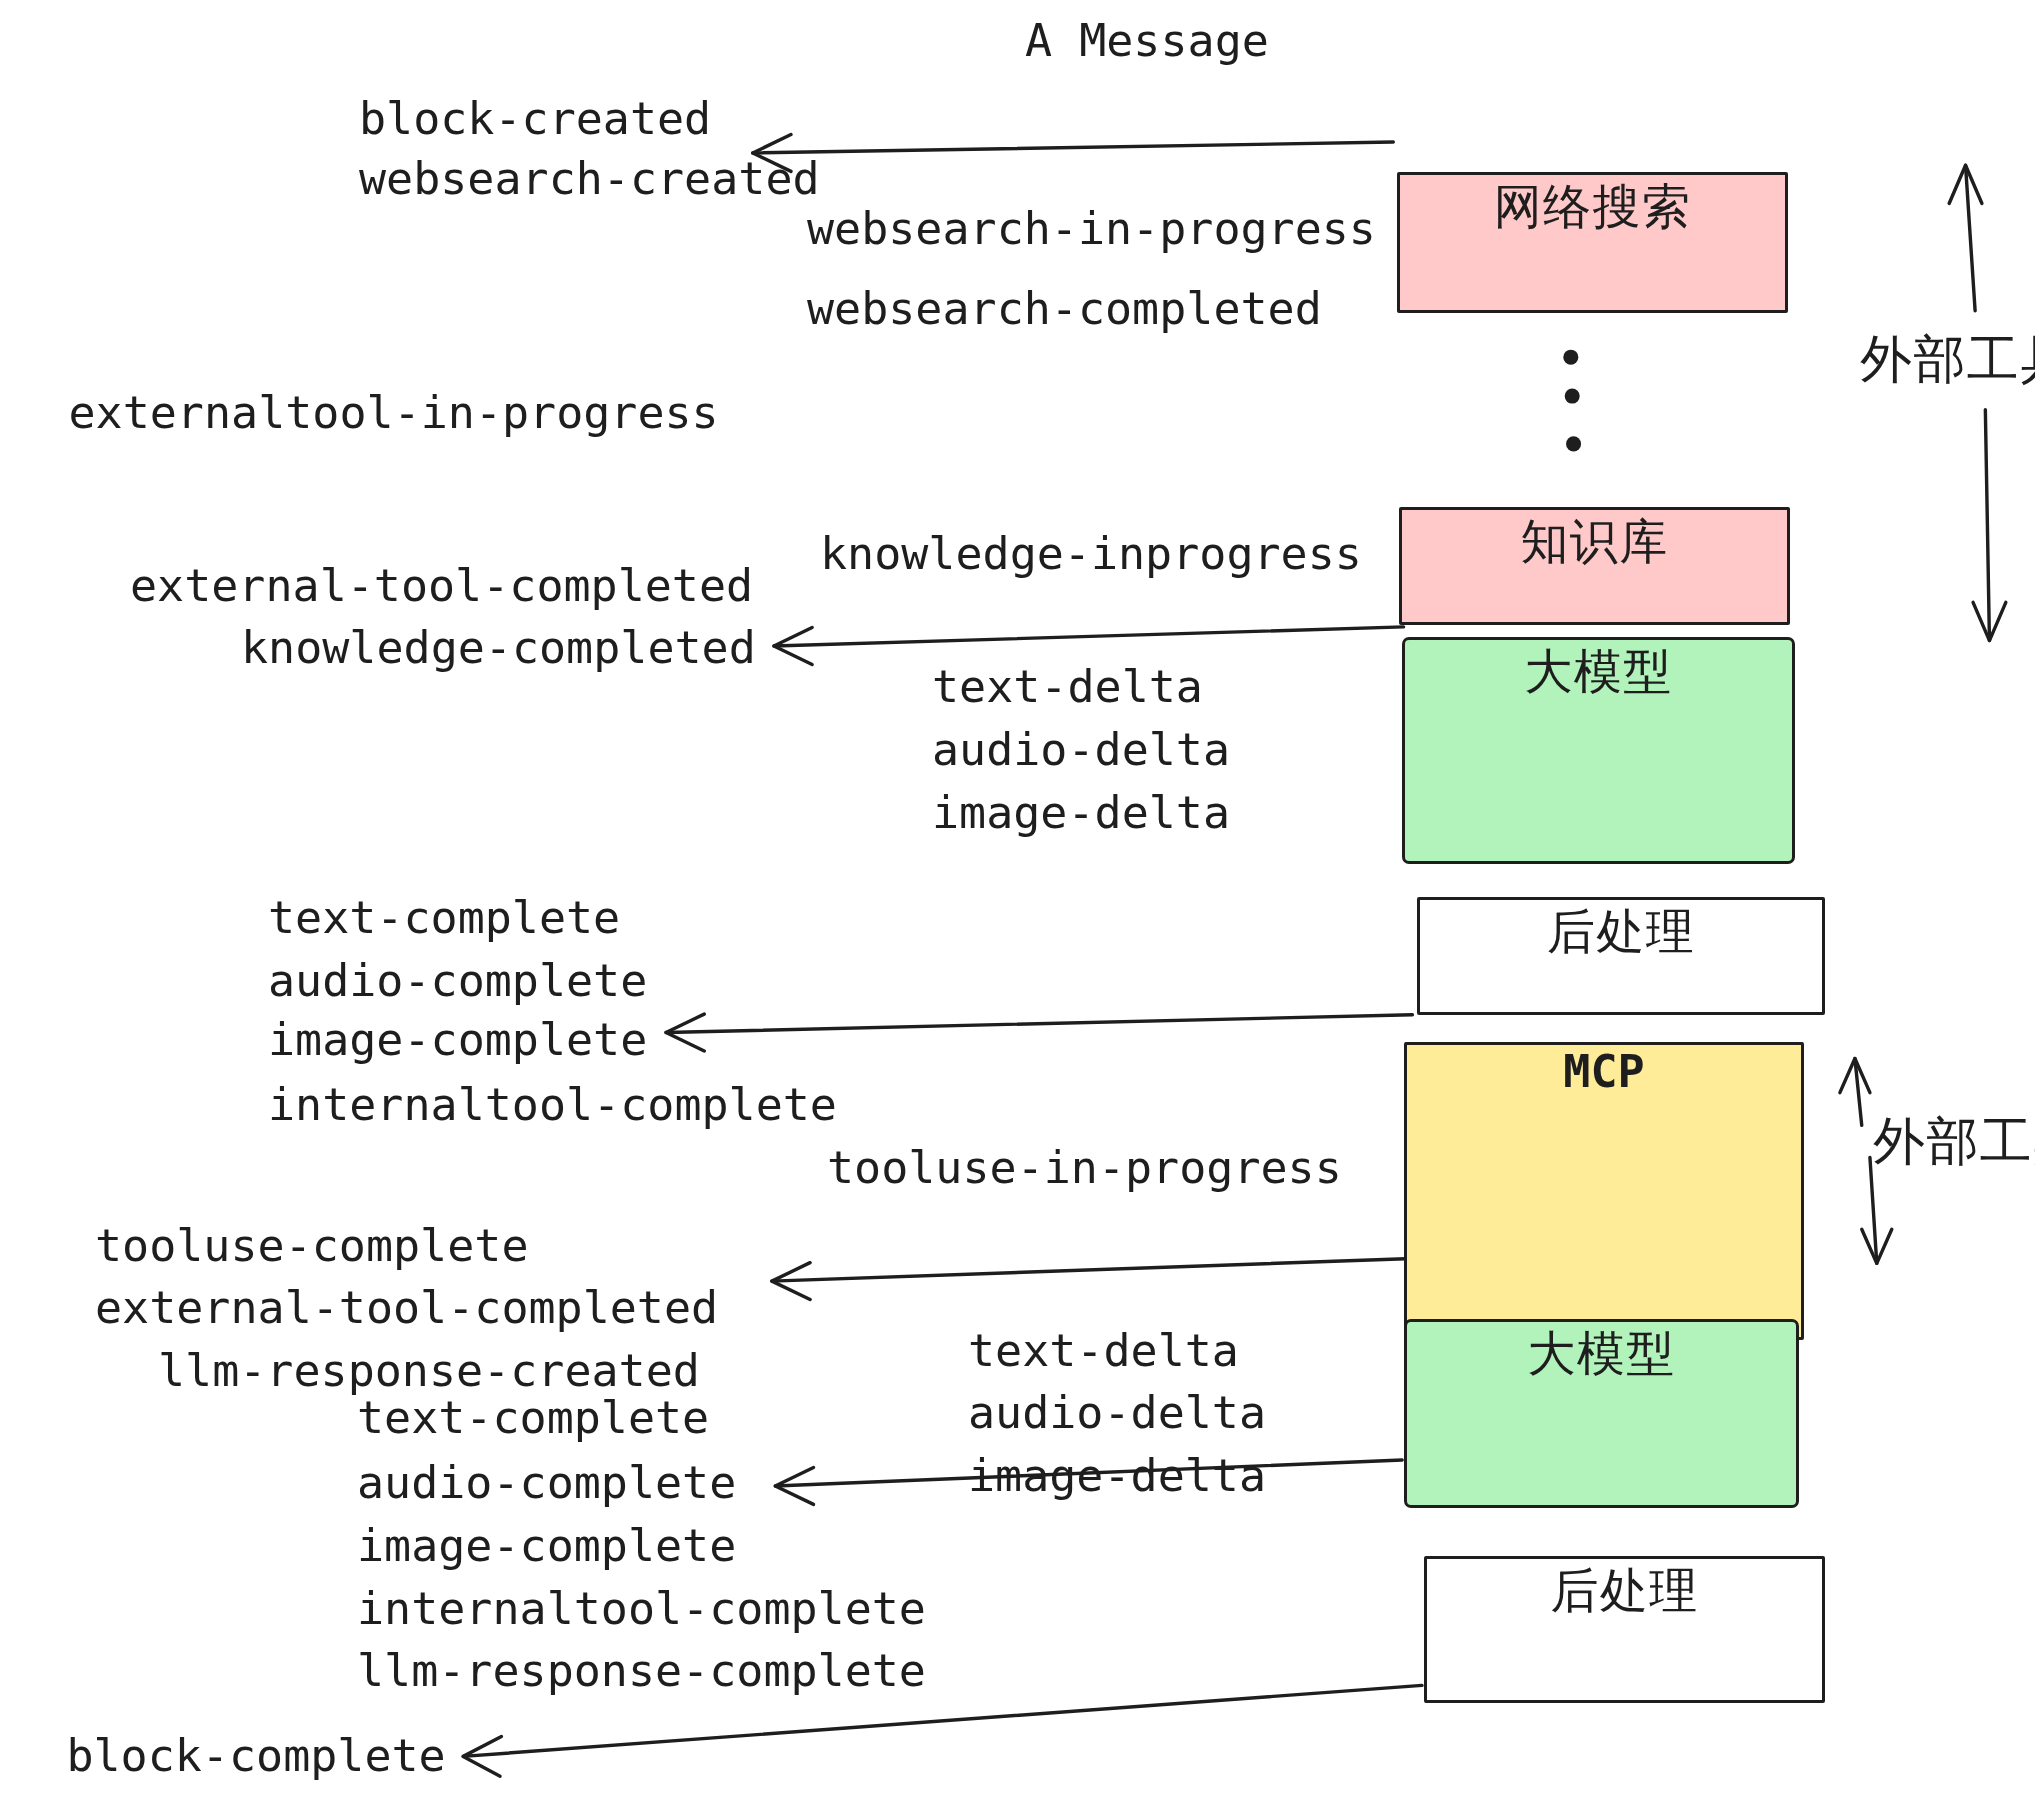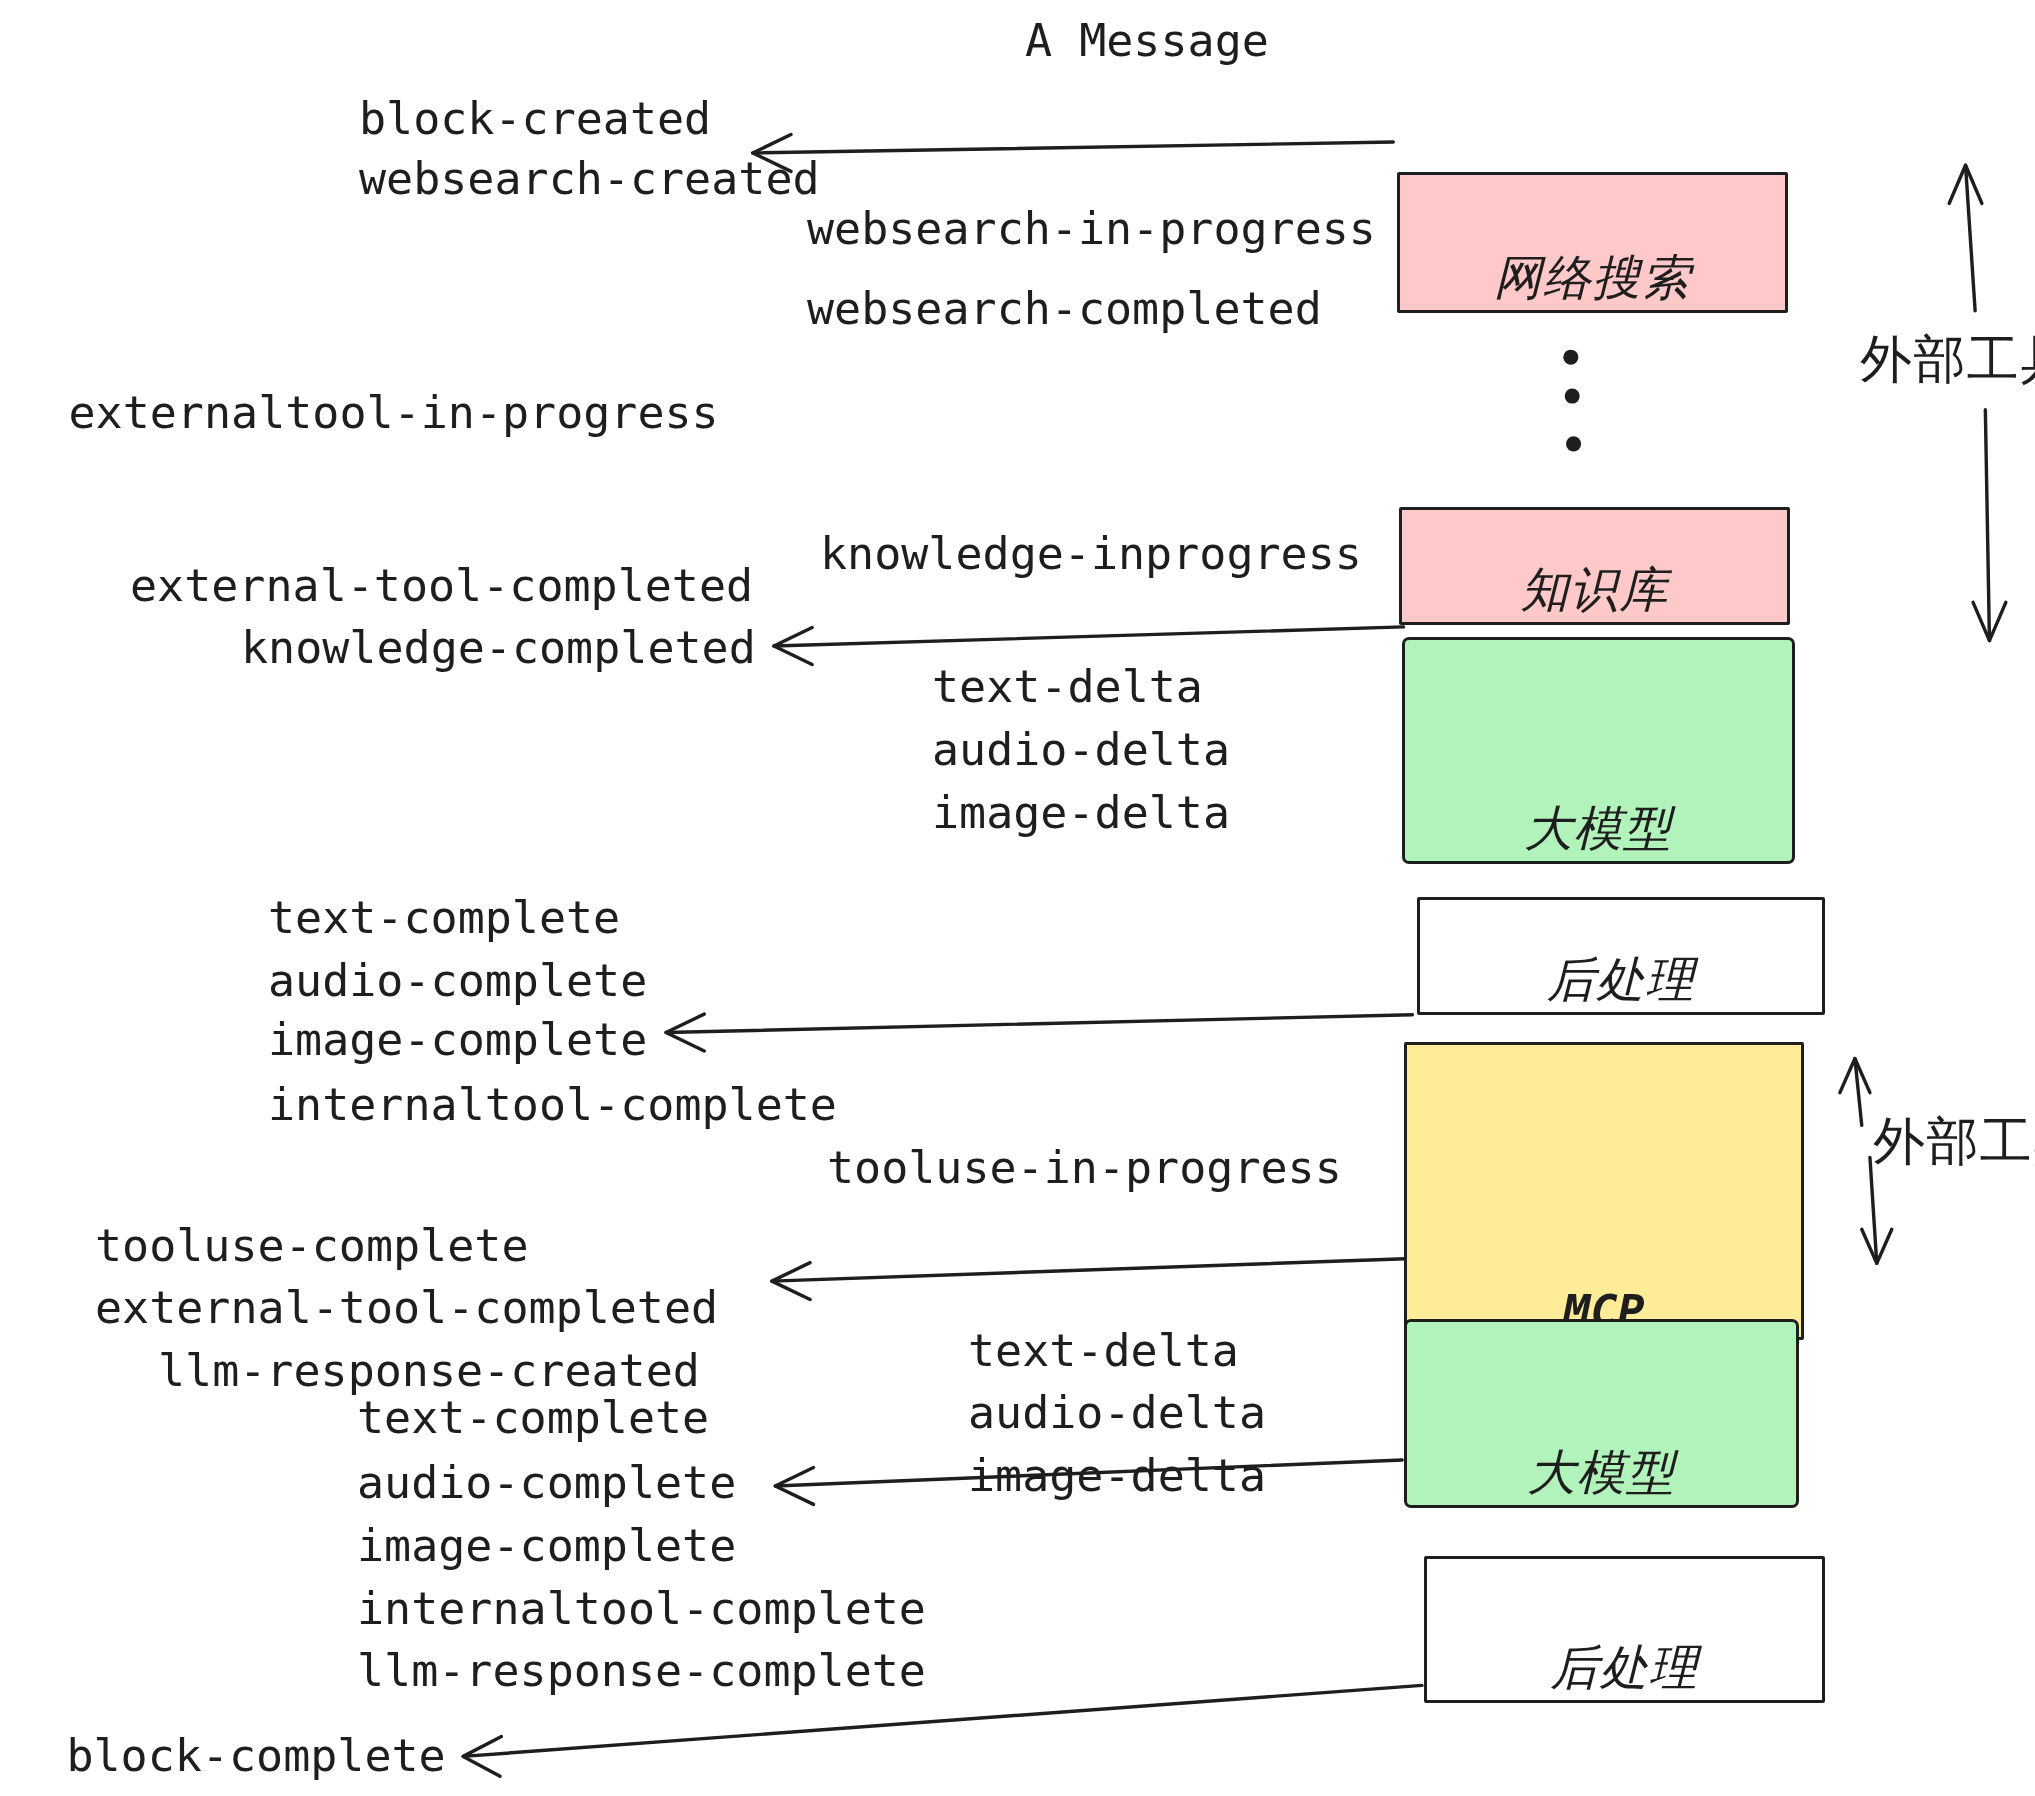--- a/index.html
+++ b/index.html
@@ -10,21 +10,21 @@
   .lbl{
     position:absolute;font-size:45px;line-height:45px;white-space:pre;
     font-family:"DejaVu Sans Mono",monospace;color:#1e1e1e;font-weight:500;
   }
   .cjk{
     font-family:"Liberation Sans",sans-serif;font-size:52px;line-height:48px;
     font-weight:400;letter-spacing:1.4px;
   }
   .box{
     position:absolute;border:3.4px solid #1e1e1e;border-radius:2px;
-    display:flex;align-items:flex-end;justify-content:center;box-sizing:border-box;font-style:italic;
+    display:flex;align-items:flex-start;justify-content:center;box-sizing:border-box;
   }
   .box .blabel{
     font-family:"Liberation Sans",sans-serif;font-size:48px;font-weight:500;
     letter-spacing:1.4px;color:#1e1e1e;
   }
   .box .blabel.latin{font-family:"DejaVu Sans Mono",monospace;font-size:45px;font-weight:700;letter-spacing:0;}
   .pink{background:#FFC9C9;}
   .green{background:#B2F2BB;border-radius:7px;}
   .yellow{background:#FFEC99;}
   .white{background:#ffffff;}

